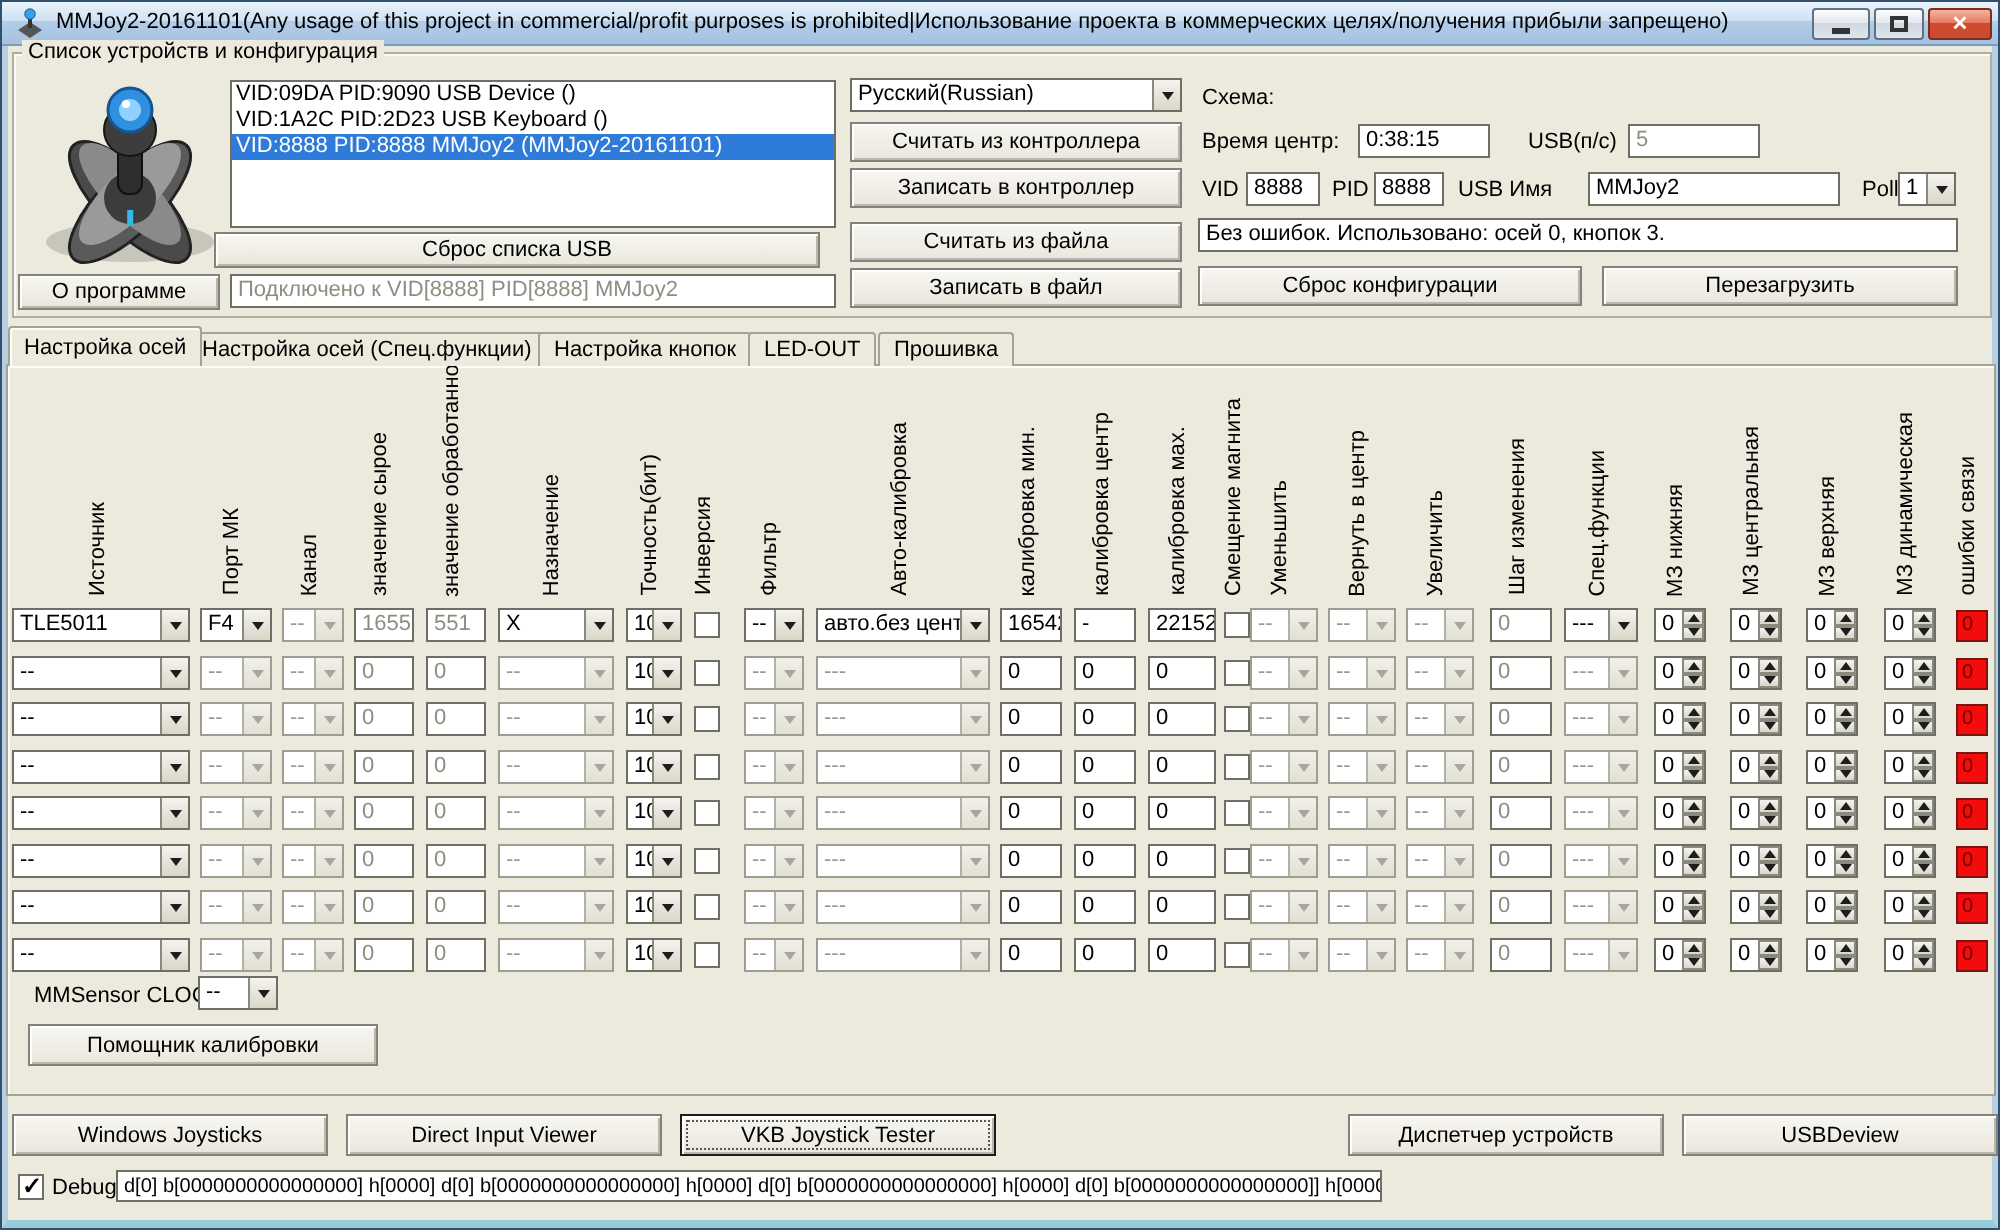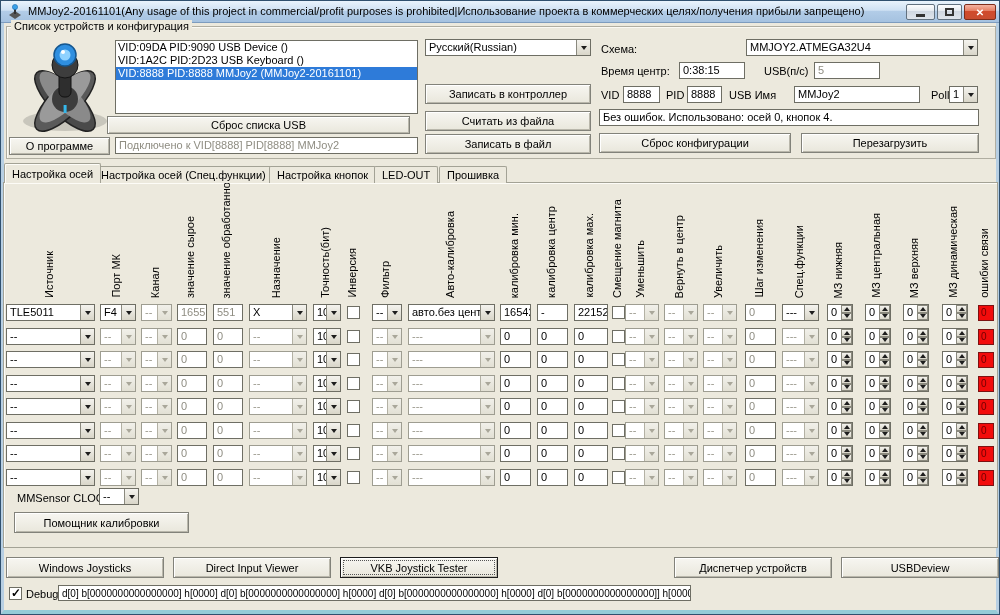--- a/index.html
+++ b/index.html
@@ -128,48 +128,45 @@
     <div class="listitem selected">VID:8888 PID:8888 MMJoy2 (MMJoy2-20161101)</div>
   </div>
 
   <div class="btn" style="left:106px;top:115px;width:303px;height:18px;">Сброс списка USB</div>
   <div class="tf gray" style="left:114px;top:136px;width:303px;">Подключено к VID[8888] PID[8888] MMJoy2</div>
 
   <div class="combo" style="left:424px;top:38px;width:166px;">
     <span class="cv">Русский(Russian)</span>
     <span class="ca"></span>
   </div>
+  <div class="btn" style="left:424px;top:60px;width:166px;height:20px;">Считать из контроллера</div>
   <div class="btn" style="left:424px;top:83px;width:166px;height:20px;">Записать в контроллер</div>
   <div class="btn" style="left:424px;top:110px;width:166px;height:20px;">Считать из файла</div>
   <div class="btn" style="left:424px;top:133px;width:166px;height:20px;">Записать в файл</div>
 
   <span class="lbl" style="left:600px;top:42px;">Схема:</span>
-  <div class="combo" style="left:745px;top:38px;width:232px;">
-    <span class="cv">MMJOY2.ATMEGA32U4</span>
-    <span class="ca"></span>
-  </div>
 
   <span class="lbl" style="left:600px;top:64px;">Время центр:</span>
   <div class="tf" style="left:678px;top:61px;width:66px;">0:38:15</div>
   <span class="lbl" style="left:763px;top:64px;">USB(п/с)</span>
   <div class="tf gray" style="left:813px;top:61px;width:66px;">5</div>
 
   <span class="lbl" style="left:600px;top:88px;">VID</span>
   <div class="tf" style="left:622px;top:85px;width:37px;">8888</div>
   <span class="lbl" style="left:665px;top:88px;">PID</span>
   <div class="tf" style="left:686px;top:85px;width:35px;">8888</div>
   <span class="lbl" style="left:728px;top:88px;">USB Имя</span>
   <div class="tf" style="left:793px;top:85px;width:126px;">MMJoy2</div>
   <span class="lbl" style="left:930px;top:88px;">Poll</span>
   <div class="combo" style="left:948px;top:85px;width:29px;">
     <span class="cv">1</span>
     <span class="ca"></span>
   </div>
 
-  <div class="tf" style="left:598px;top:108px;width:380px;">Без ошибок. Использовано: осей  0, кнопок  4.</div>
+  <div class="tf" style="left:598px;top:108px;width:380px;">Без ошибок. Использовано: осей  0, кнопок  3.</div>
   <div class="btn" style="left:598px;top:132px;width:192px;height:20px;">Сброс конфигурации</div>
   <div class="btn" style="left:800px;top:132px;width:178px;height:20px;">Перезагрузить</div>
 
   <div class="tab active" style="left:3px;">
       <span>Настройка осей</span>
     </div>
   <div class="tab" style="left:92px;">
       <span>Настройка осей (Спец.функции)</span>
     </div>
   <div class="tab" style="left:268px;">

